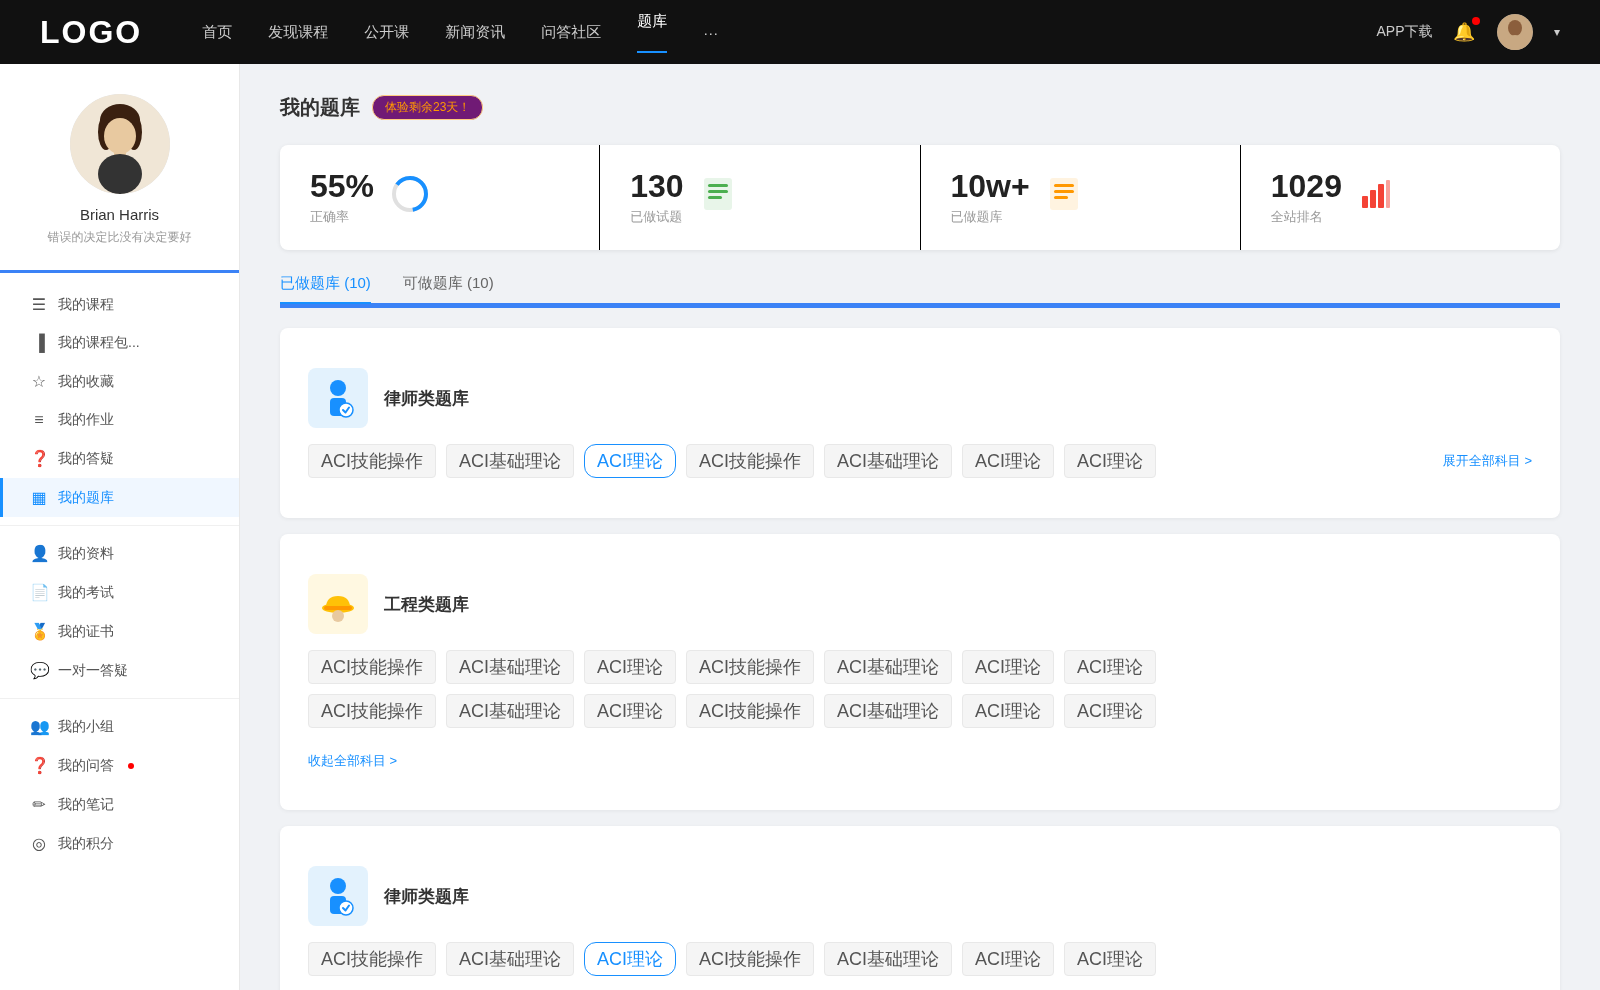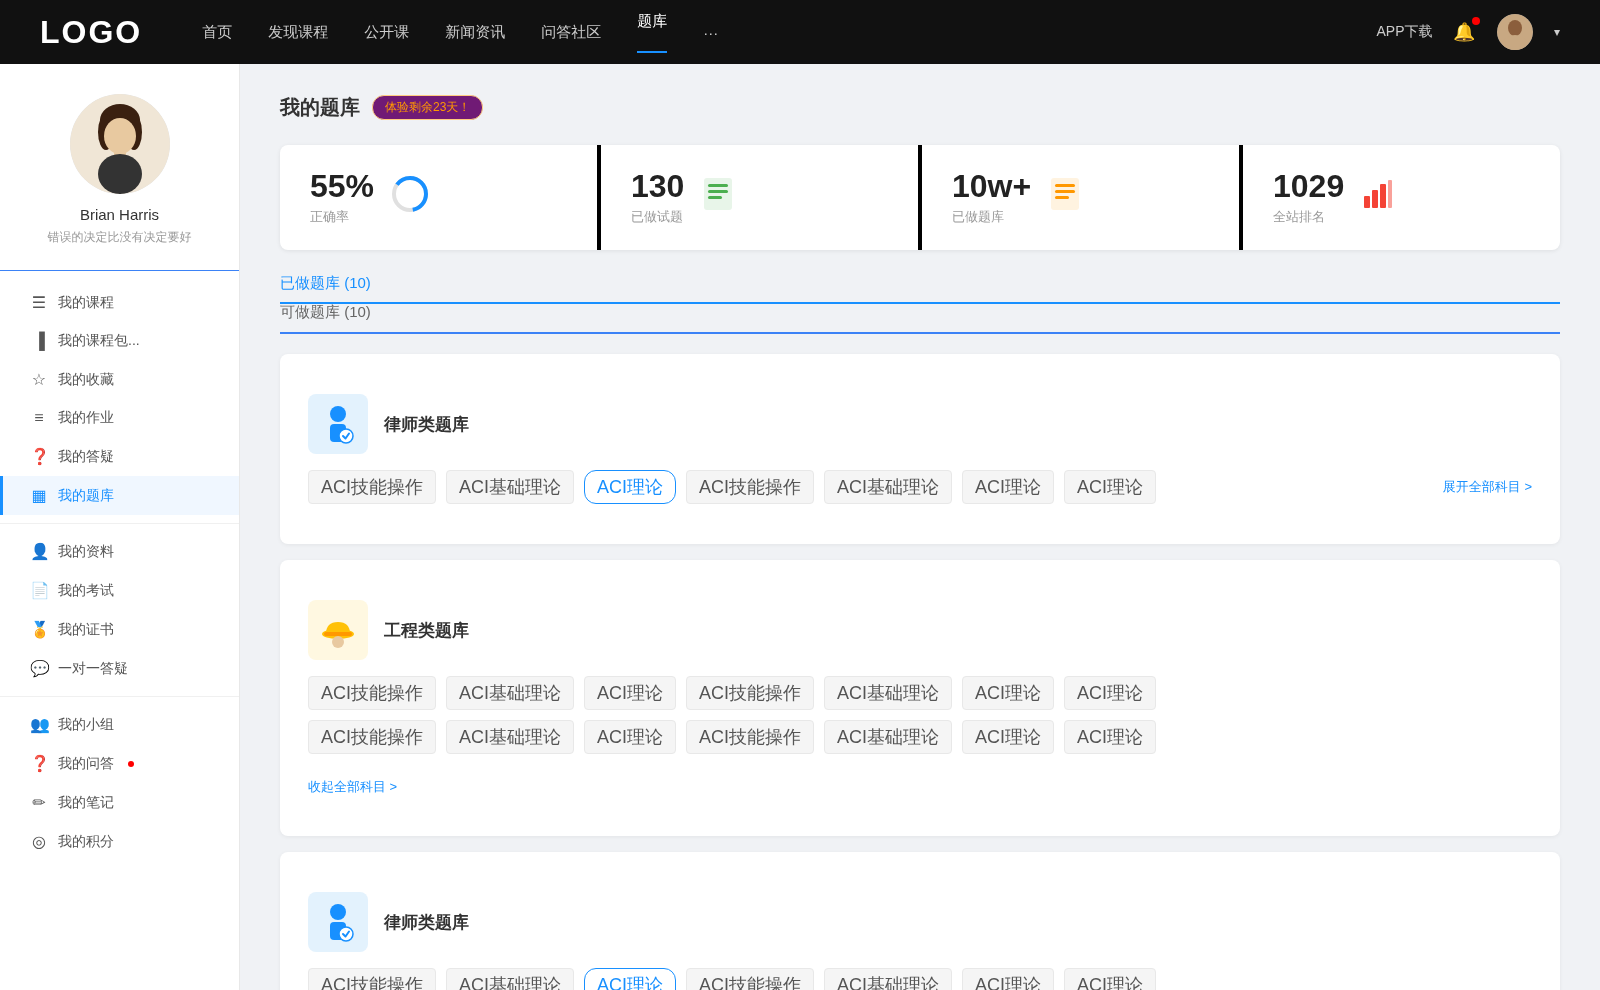--- a/index.html
+++ b/index.html
@@ -85,21 +85,21 @@
     .sidebar {
       width: 240px;
       background: #fff;
       flex-shrink: 0;
       padding: 30px 0;
       border-right: 1px solid #e8e8e8;
     }
     .sidebar-profile {
       text-align: center;
       padding: 0 20px 24px;
-      border-bottom: 1px solid #3b82f6;
+      border-bottom: 3px solid #3b82f6;
     }
     .sidebar-avatar {
       width: 100px; height: 100px;
       border-radius: 50%;
       background: #e0e0e0;
       margin: 0 auto 12px;
       overflow: hidden;
       display: flex; align-items: center; justify-content: center;
     }
     .sidebar-avatar svg { width: 100px; height: 100px; }
@@ -191,21 +191,21 @@
       margin-bottom: 24px;
       box-shadow: 0 1px 4px rgba(0,0,0,0.08);
       overflow: hidden;
     }
     .stat-item {
       flex: 1;
       padding: 24px 30px;
       display: flex;
       align-items: center;
       gap: 16px;
-      border-right: 4px solid #000000;
+      border-right: 1px solid #000000;
     }
     .stat-item:last-child { border-right: none; }
     .stat-text {}
     .stat-value {
       font-size: 32px;
       font-weight: 700;
       color: #222;
       line-height: 1.1;
     }
     .stat-label {
@@ -214,23 +214,23 @@
       margin-top: 4px;
     }
     .stat-icon {
       font-size: 28px;
       flex-shrink: 0;
     }
 
     
     .tabs-row {
       display: flex;
+      gap: 32px;
       margin-bottom: 20px;
-      border-bottom: 2px solid #3b82f6;
-      flex-direction: column;
+      border-bottom: 5px solid #3b82f6;
     }
     .tab-item {
       font-size: 15px;
       color: #666;
       padding-bottom: 10px;
       cursor: pointer;
       position: relative;
     }
     .tab-item.active {
       color: #1890ff;

